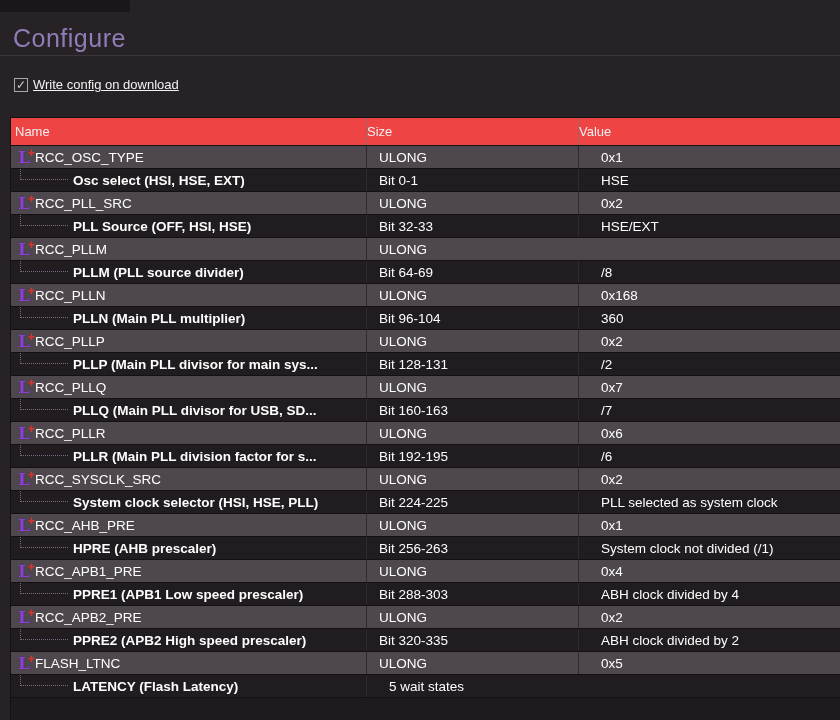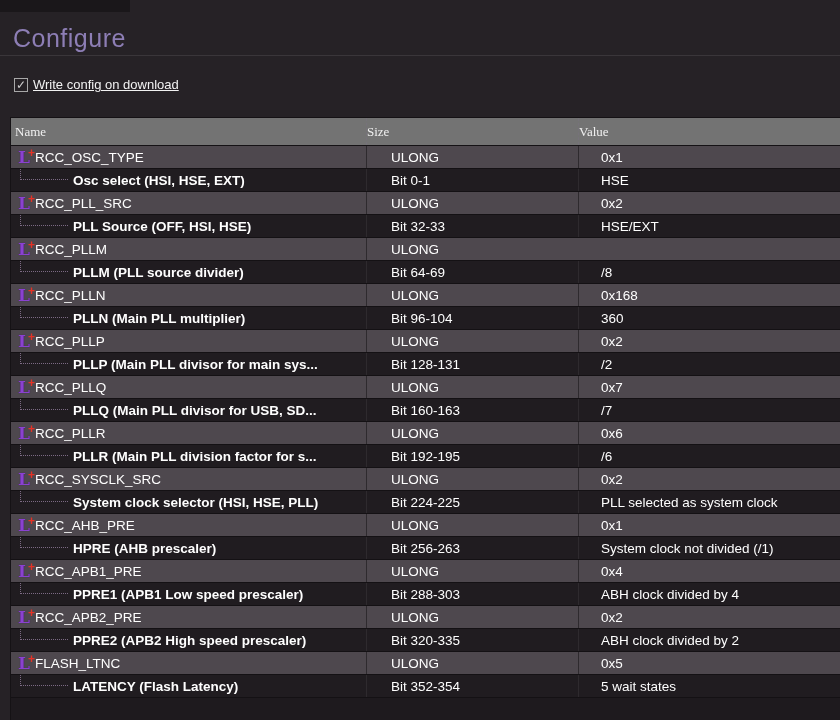--- a/index.html
+++ b/index.html
@@ -50,23 +50,22 @@
     position: absolute; left: 10px; top: 117px;
     width: 830px; height: 603px;
     background: #1e1a1e;
     border-top: 1px solid #151215;
     border-left: 1px solid #151215;
   }
   .table-header {
     display: grid;
     grid-template-columns: 355px 212px 1fr;
     height: 28px;
-    background: #737373;
+    background: #ef4444;
     border-bottom: 1px solid #151215;
-    font-family: Liberation Serif, serif;
   }
   .table-header .hcell {
     font-size: 13px; color: #f0f0f0;
     display: flex; align-items: center;
     padding-left: 4px;
     position: relative;
   }
   .table-header .hcell + .hcell {
     padding-left: 0;
     border-left: 1px dashed #76727a;
@@ -80,21 +79,21 @@
     cursor: default;
   }
   .row.parent { background: #4e484e; }
   .row.child  { background: #201c20; }
   .cell {
     font-size: 13.5px; color: #fefefe;
     display: flex; align-items: center;
     white-space: nowrap; overflow: hidden;
     position: relative;
   }
-  .cell.size  { padding-left: 24px; border-left: 1px solid #2e2a2e; }
+  .cell.size  { padding-left: 12px; border-left: 1px solid #2e2a2e; }
   .cell.value { padding-left: 22px; border-left: 1px solid #2e2a2e; }
   .cell.name.parent-name { padding-left: 24px; }
   .cell.name.child-name  { padding-left: 62px; font-weight: bold; }
   .type-icon {
     position: absolute; left: 3px; top: 1px;
     width: 20px; height: 20px;
     font-family: "DejaVu Serif", serif;
     font-weight: 700; font-style: normal;
     font-size: 17px; line-height: 20px;
     color: #8a42d0;
@@ -362,17 +361,16 @@
     <div class="cell size">ULONG</div>
     <div class="cell value">0x5</div>
   </div>
 
   <div class="row child">
     <div class="cell name child-name">
 
       <span class="tree-elbow" style="display: block;"></span>
       <span class="name-text">LATENCY (Flash Latency)</span>
     </div>
-    <div class="cell size">Bit 352-354</div>
     <div class="cell value">5 wait states</div>
   </div>
 </div>
 </div>
 
 </body></html>

